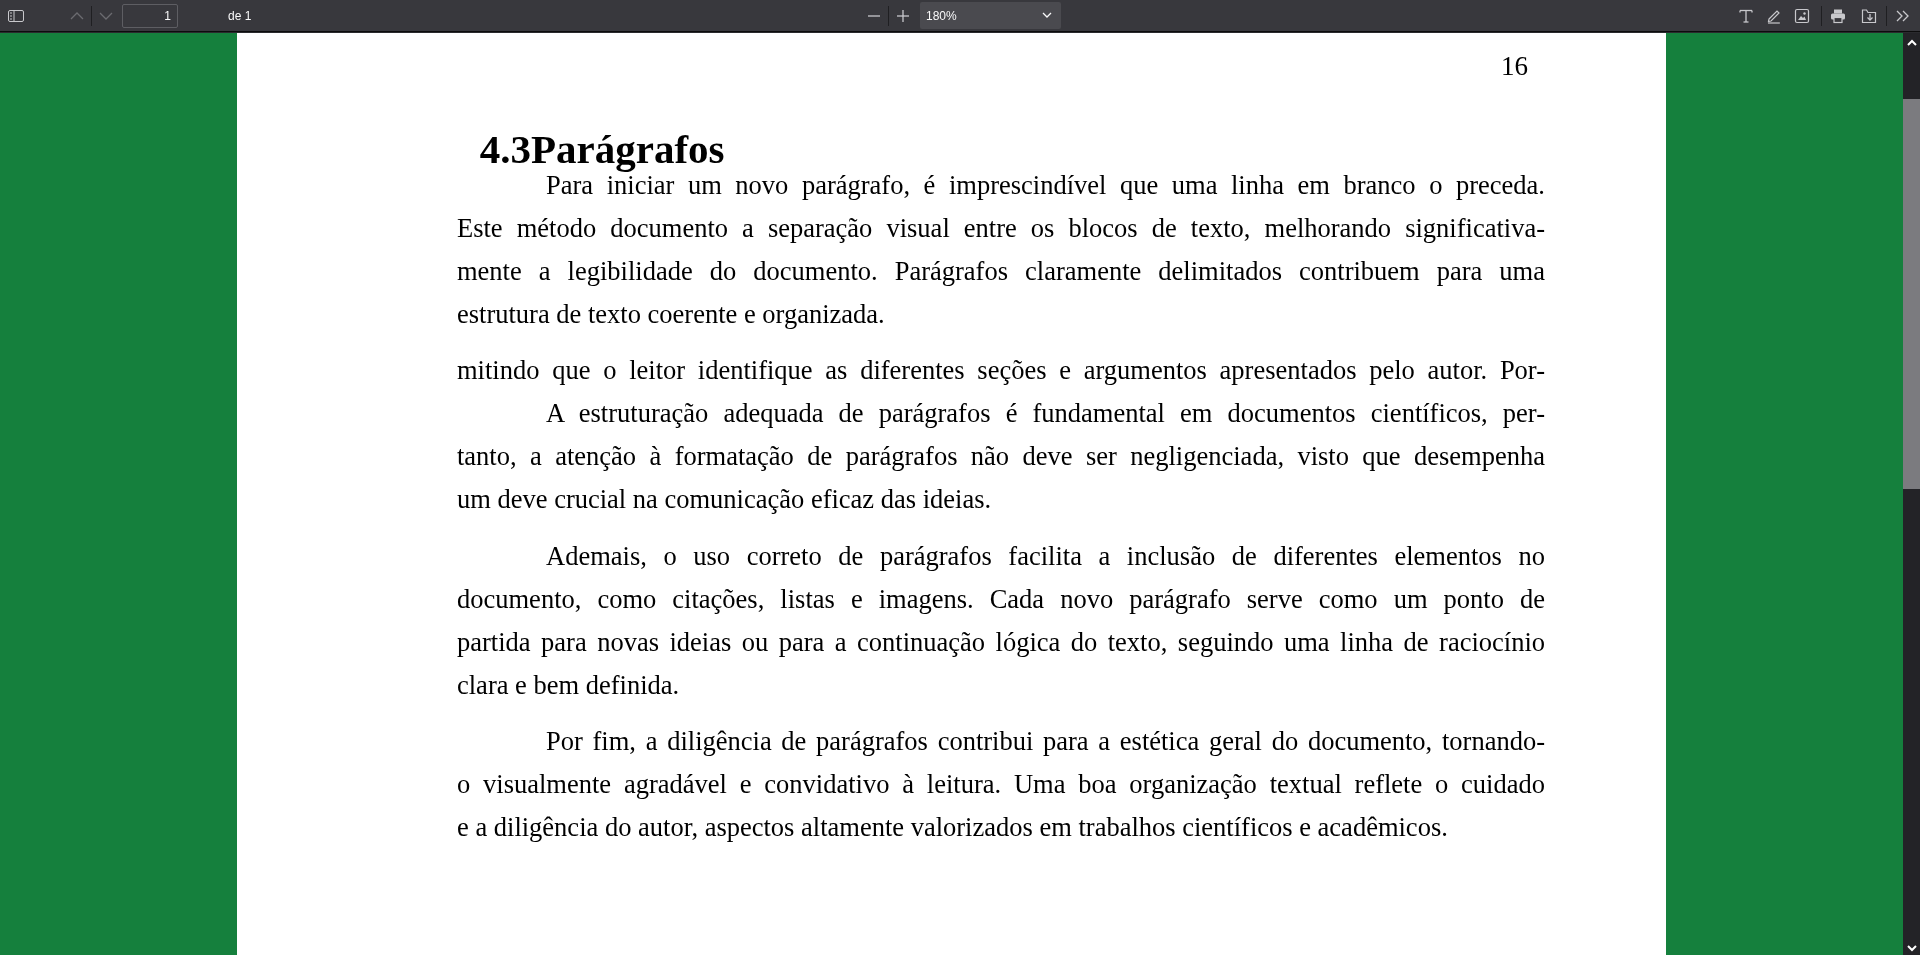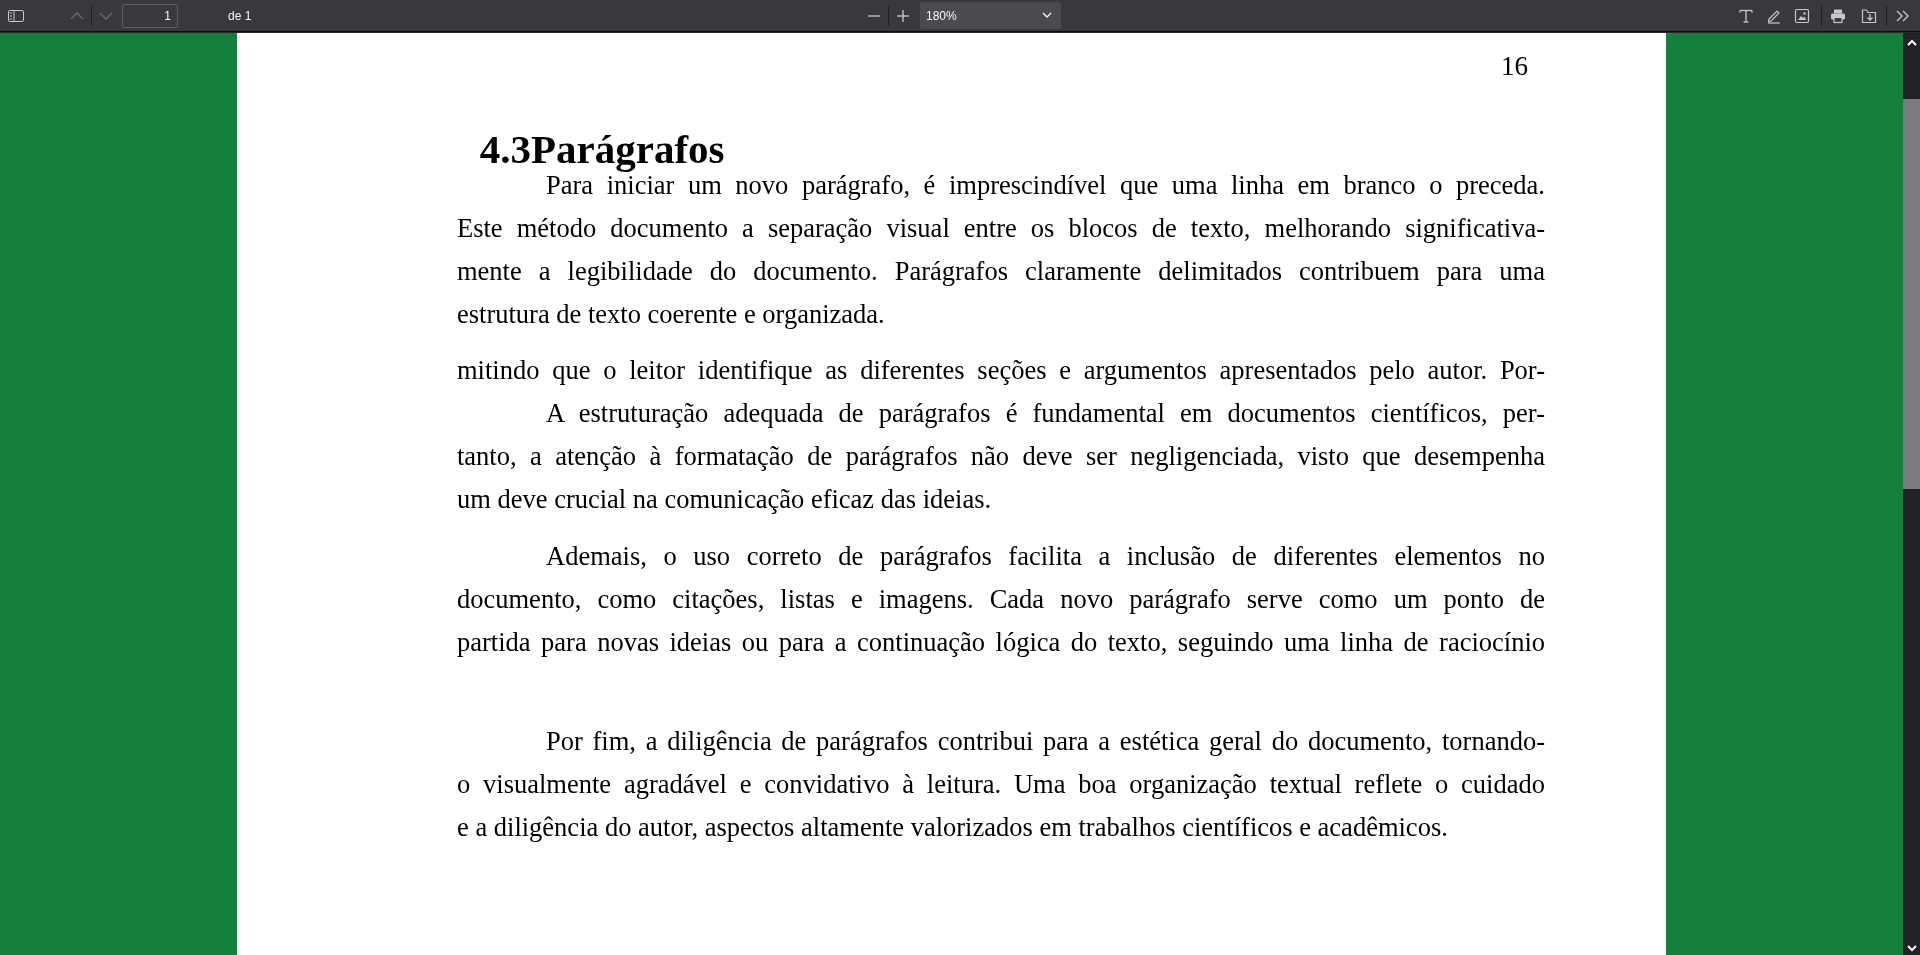--- a/index.html
+++ b/index.html
@@ -224,20 +224,21 @@
       <span class="line">mitindo que o leitor identifique as diferentes seções e argumentos apresentados pelo autor. Por-</span>
       <span class="line indent">A estruturação adequada de parágrafos é fundamental em documentos científicos, per-</span>
       <span class="line">tanto, a atenção à formatação de parágrafos não deve ser negligenciada, visto que desempenha</span>
       <span class="line last">um deve crucial na comunicação eficaz das ideias.</span>
     </div>
 
     <div class="body-text" style="top:502px;">
       <span class="line indent">Ademais, o uso correto de parágrafos facilita a inclusão de diferentes elementos no</span>
       <span class="line">documento, como citações, listas e imagens. Cada novo parágrafo serve como um ponto de</span>
       <span class="line">partida para novas ideias ou para a continuação lógica do texto, seguindo uma linha de raciocínio</span>
+      <span class="line last">clara e bem definida.</span>
     </div>
 
     <div class="body-text" style="top:687px;">
       <span class="line indent">Por fim, a diligência de parágrafos contribui para a estética geral do documento, tornando-</span>
       <span class="line">o visualmente agradável e convidativo à leitura. Uma boa organização textual reflete o cuidado</span>
       <span class="line last">e a diligência do autor, aspectos altamente valorizados em trabalhos científicos e acadêmicos.</span>
     </div>
   </div>
 </div>
 

